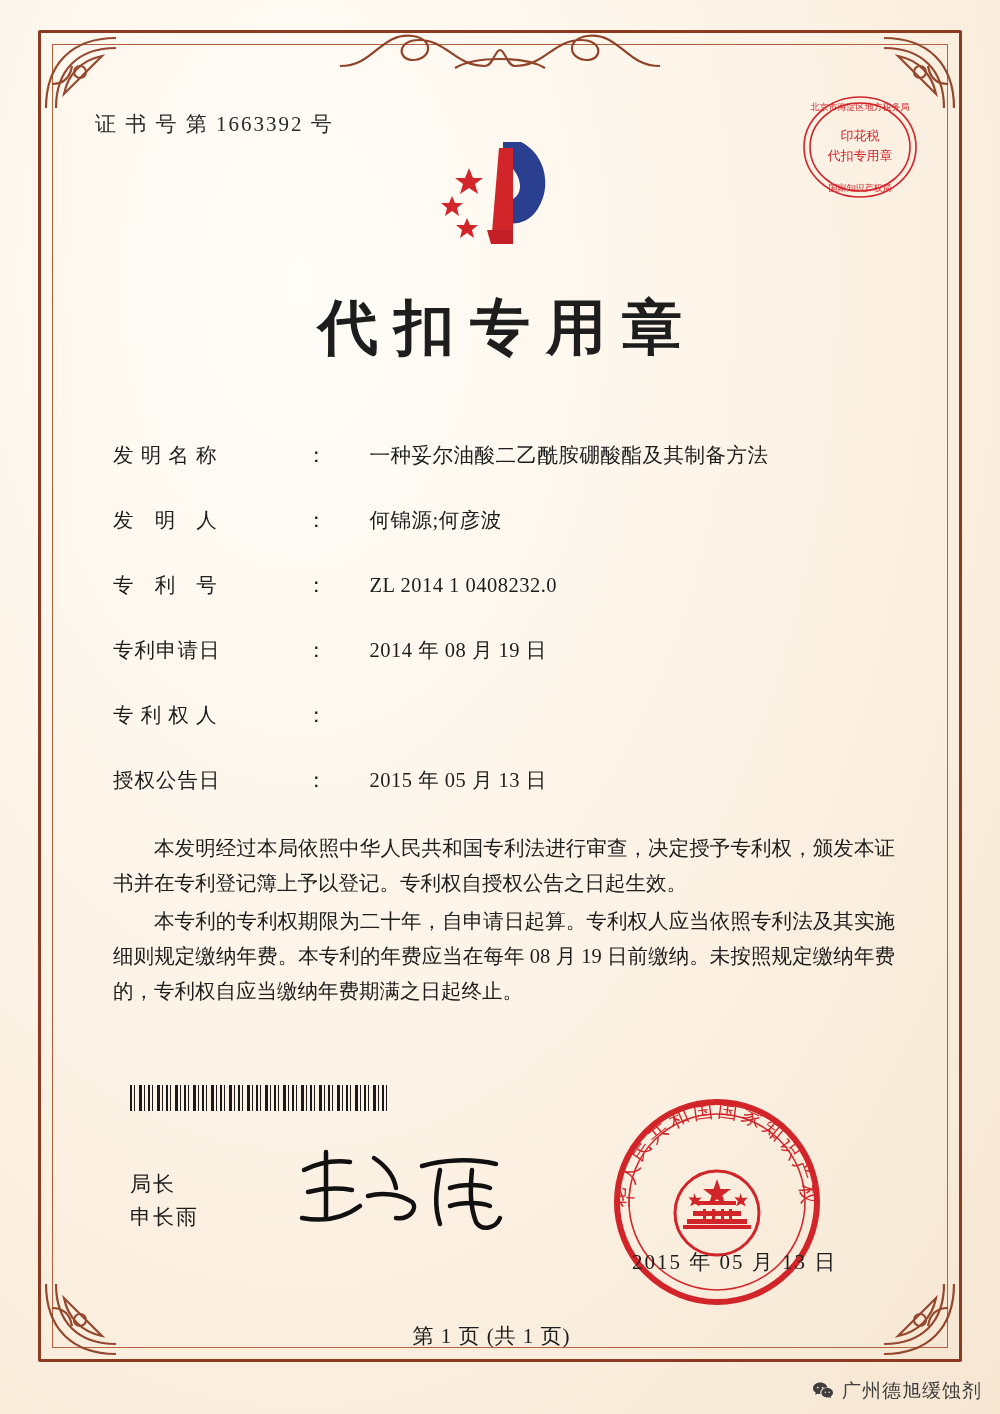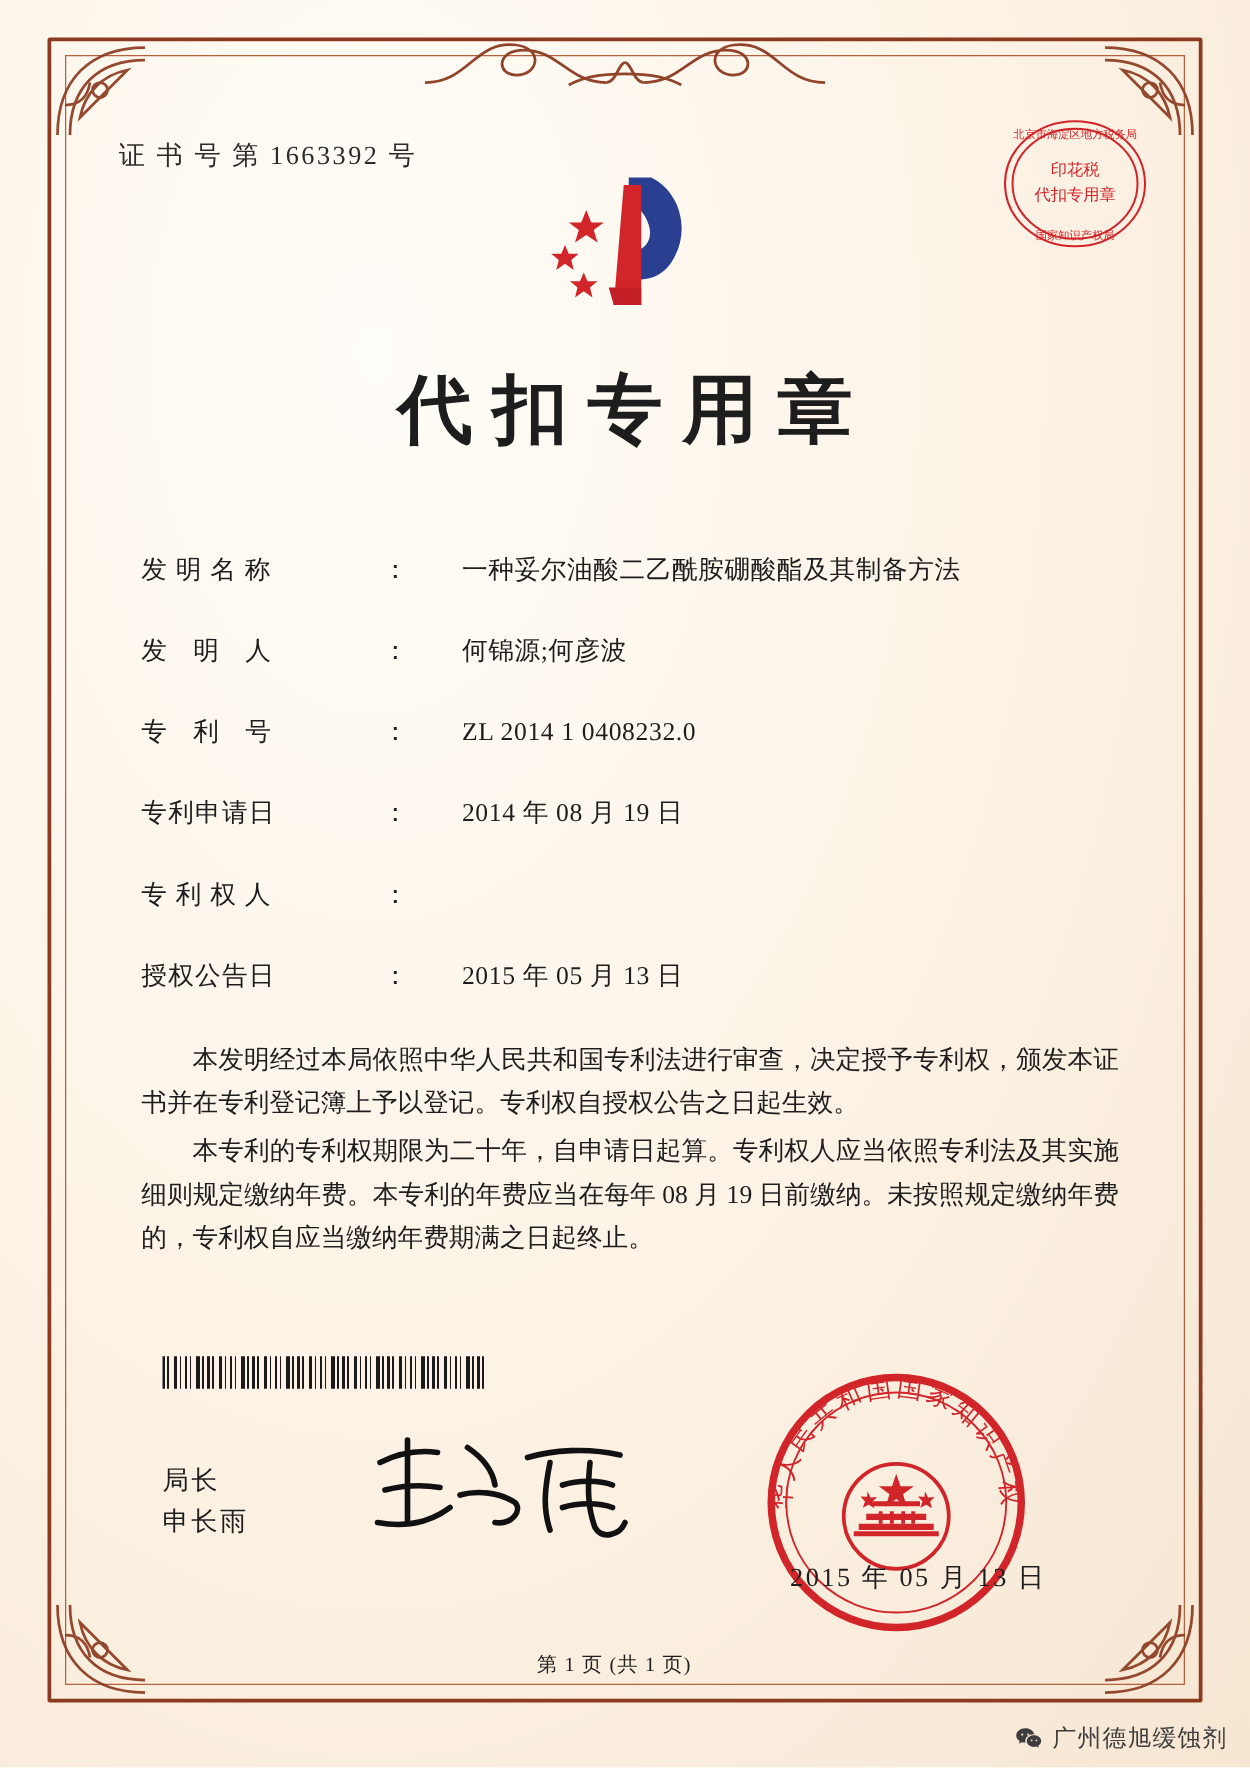--- a/index.html
+++ b/index.html
@@ -196,21 +196,21 @@
   }
   .stamp-small svg { display:block; width:100%; height:100%; }
 
   
   .page-num {
     position: absolute;
     left: 0;
     right: 17px;
     top: 1322px;
     text-align: center;
-    font-size: 16px;
+    font-size: 21px;
     letter-spacing: 1px;
     color: #1d1d1d;
   }
 
   .watermark {
     position: absolute;
     right: 18px;
     bottom: 10px;
     display: flex;
     align-items: center;

